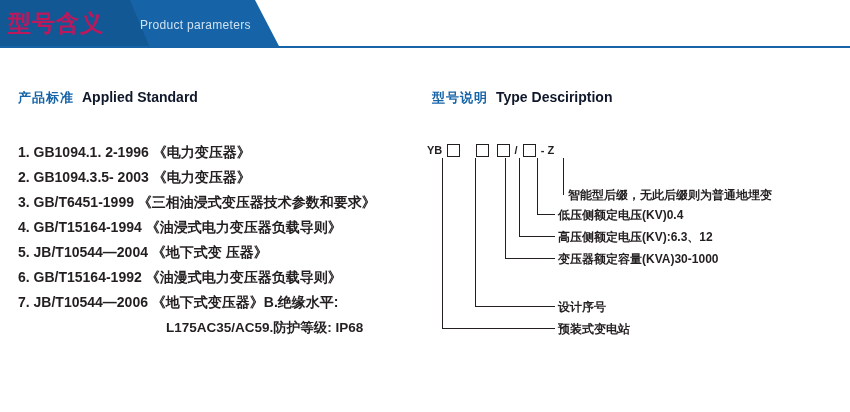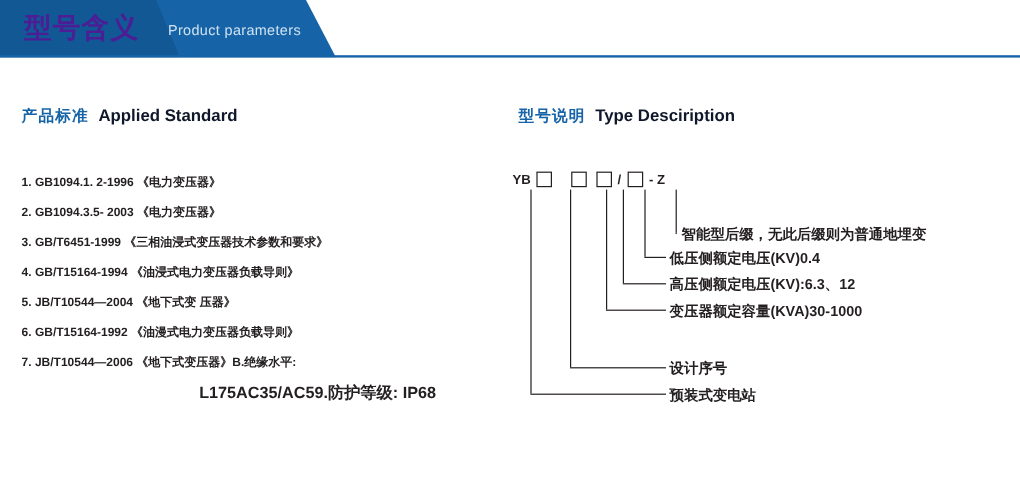--- a/index.html
+++ b/index.html
@@ -43,25 +43,25 @@
   .banner-line {
     position: absolute;
     left: 0;
     top: 46px;
     width: 850px;
     height: 2px;
     background: #1664a7;
   }
   .banner-title {
     position: absolute;
-    left: 20px;
+    left: 8px;
     top: 8px;
     font-size: 23px;
     font-weight: bold;
-    color: #4c1d95;
+    color: #be185d;
     letter-spacing: 1px;
   }
   .banner-sub {
     position: absolute;
     left: 140px;
     top: 18px;
     font-size: 12px;
     color: #cfe2f2;
     letter-spacing: 0.3px;
   }
@@ -88,21 +88,21 @@
   #type-head { left: 432px; top: 88px; }
 
   
   .std-list {
     position: absolute;
     left: 18px;
     top: 140px;
     width: 400px;
   }
   .std-item {
-    font-size: 10px;
+    font-size: 14px;
     line-height: 25px;
     white-space: nowrap;
     color: #231f20;
     font-weight: bold;
   }
   .std-cont {
     font-size: 13.5px;
     line-height: 25px;
     margin-left: 148px;
     white-space: nowrap;

